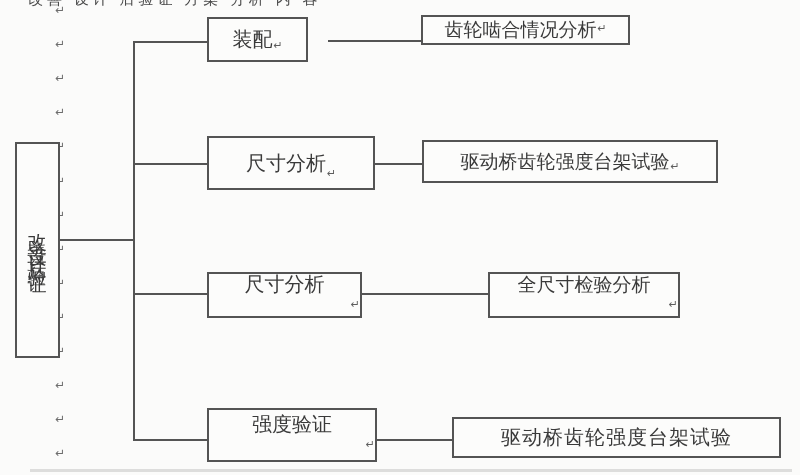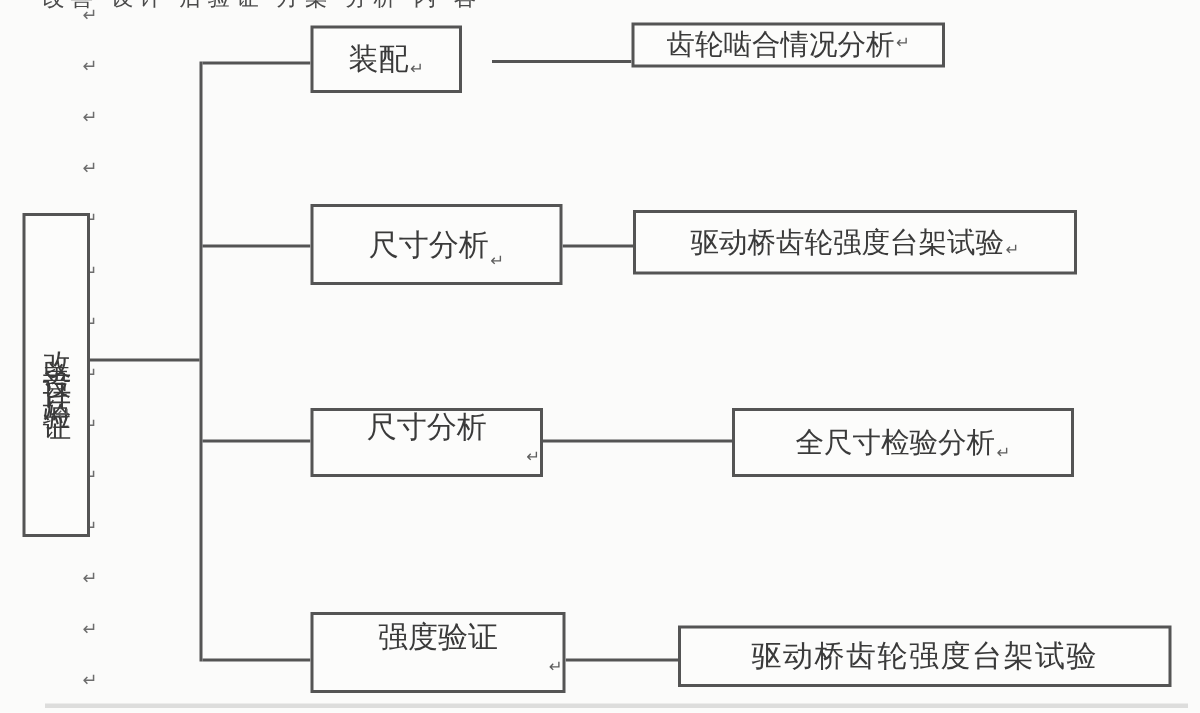--- a/index.html
+++ b/index.html
@@ -142,21 +142,21 @@
   </div>
   <div class="node result-node" style="left:422px;top:140px;width:296px;height:43px;">
     <span>驱动桥齿轮强度台架试验</span>
     <span class="ret">↵</span>
   </div>
 
   <div class="node" style="left:207px;top:272px;width:155px;height:46px;flex-direction:column;">
     <span>尺寸分析</span>
     <span class="ret">↵</span>
   </div>
-  <div class="node result-node" style="left:488px;top:272px;width:228px;height:46px;">
+  <div class="node result-node" style="left:488px;top:272px;width:192px;height:46px;flex-direction:column;">
     <span>全尺寸检验分析</span>
     <span class="ret">↵</span>
   </div>
 
   <div class="node" style="left:207px;top:408px;width:170px;height:54px;flex-direction:column;">
     <span>强度验证</span>
     <span class="ret">↵</span>
   </div>
   <div class="node rb4" style="left:452px;top:417px;width:329px;height:41px;">
     <span>驱动桥齿轮强度台架试验</span>

